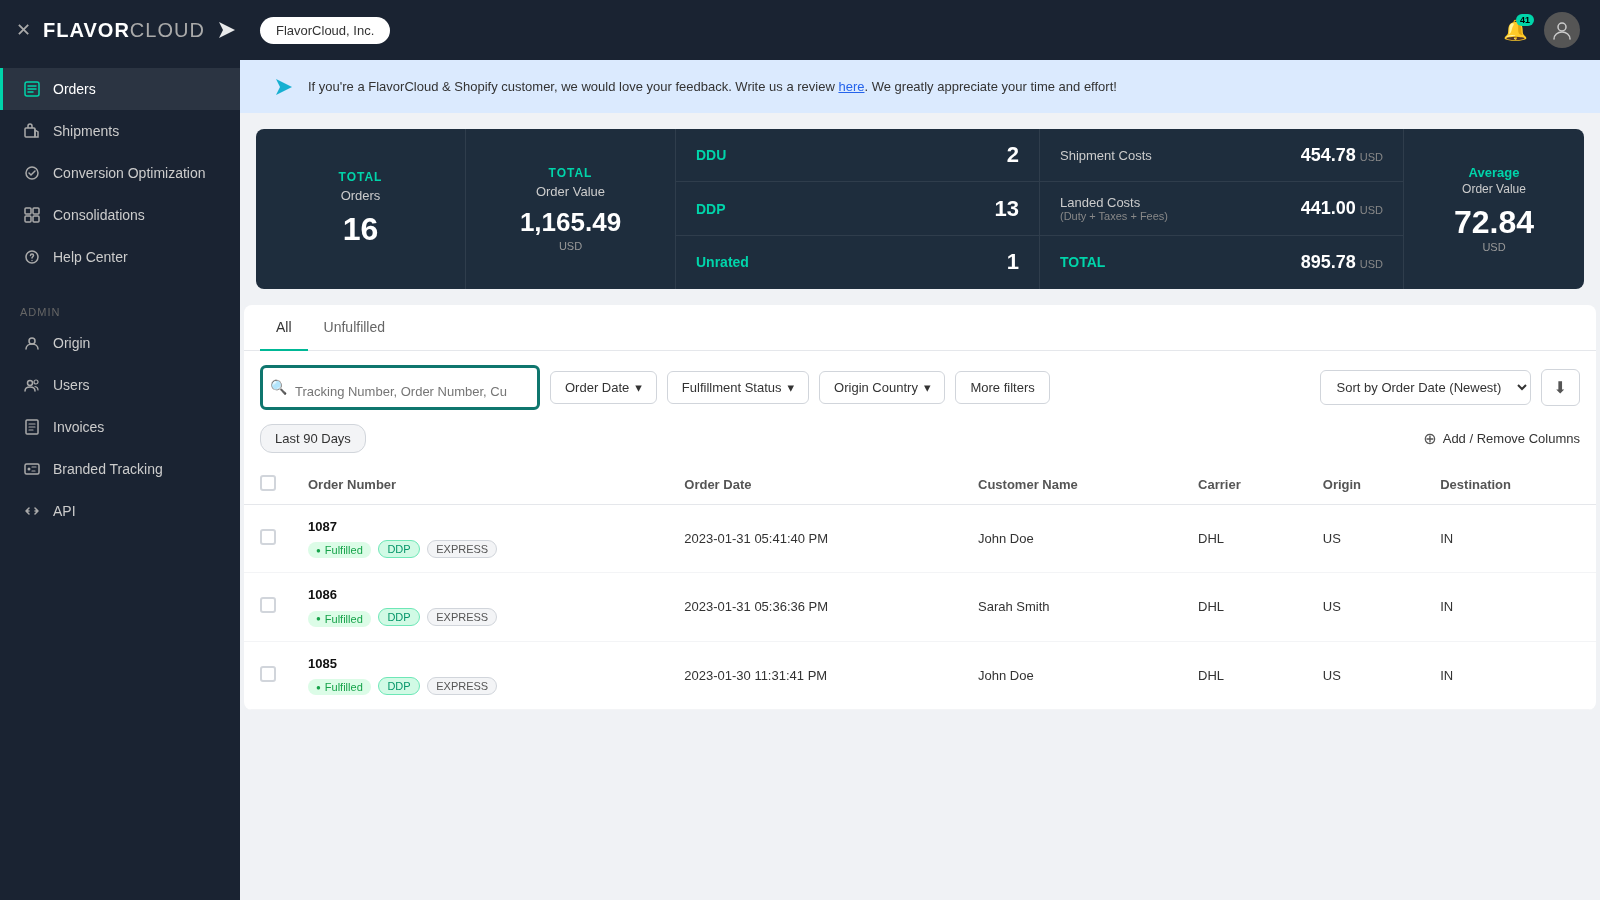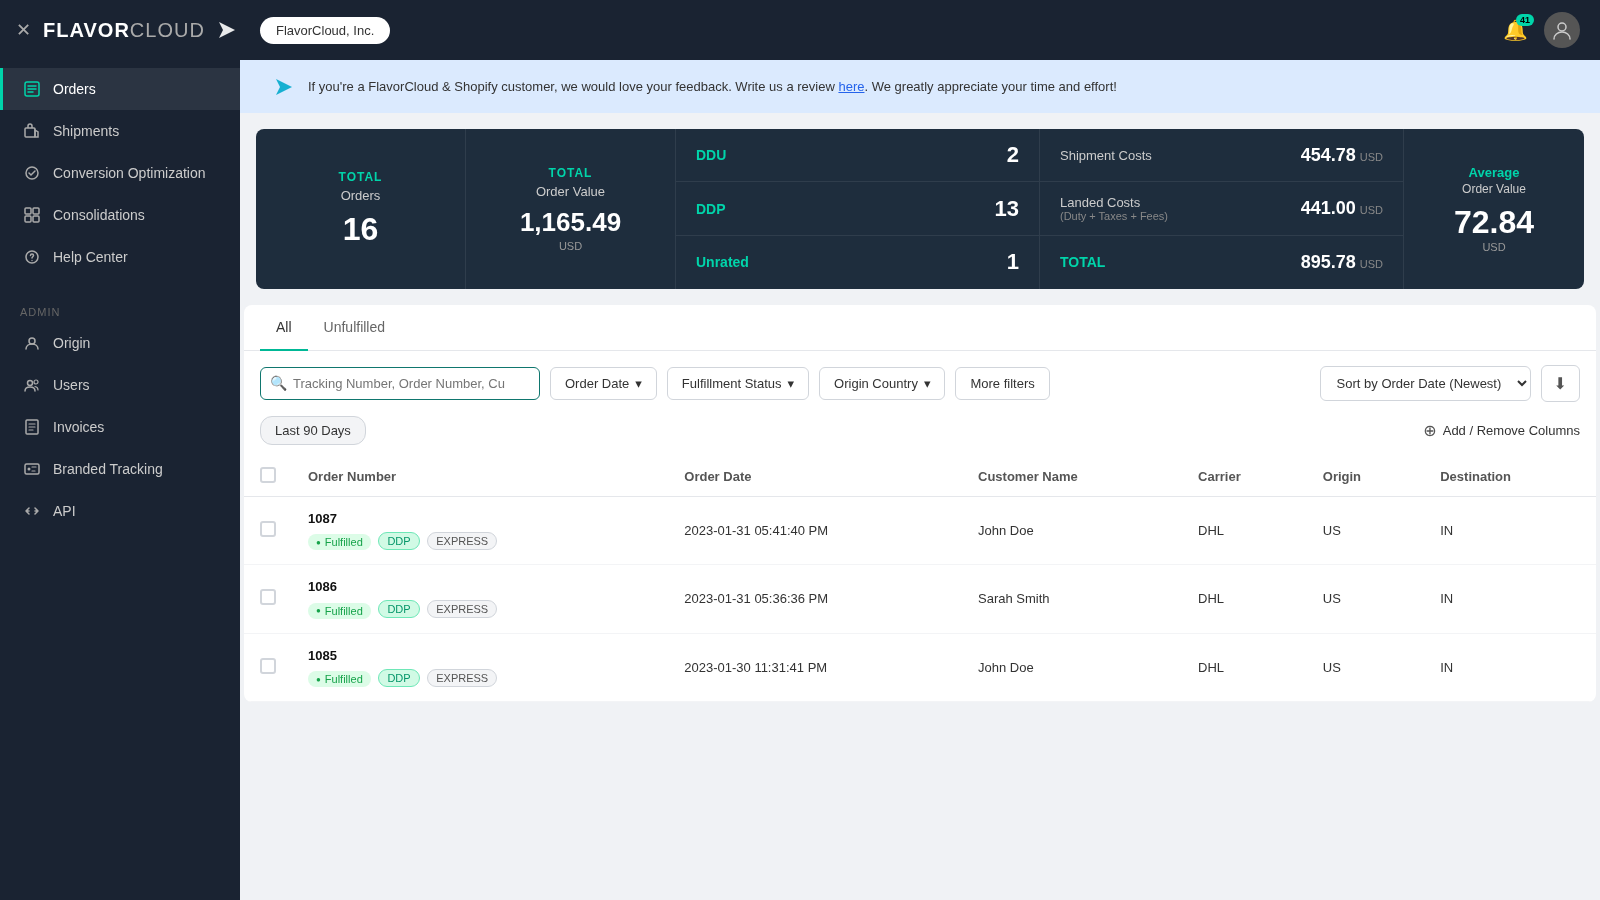--- a/index.html
+++ b/index.html
@@ -308,22 +308,22 @@
     .search-icon-pos {
       position: absolute;
       left: 10px;
       top: 50%;
       transform: translateY(-50%);
       color: #999;
       font-size: 14px;
     }
     .search-input {
       width: 100%;
-      padding: 8px 10px 8px 32px;
-      border: 1px solid #0f766e;
+      padding: 16px 10px 8px 32px;
+      border: 3px solid #0f766e;
       border-radius: 6px;
       font-size: 13px;
       color: #333;
       outline: none;
     }
     .filter-btn {
       display: flex;
       align-items: center;
       gap: 6px;
       padding: 8px 14px;

